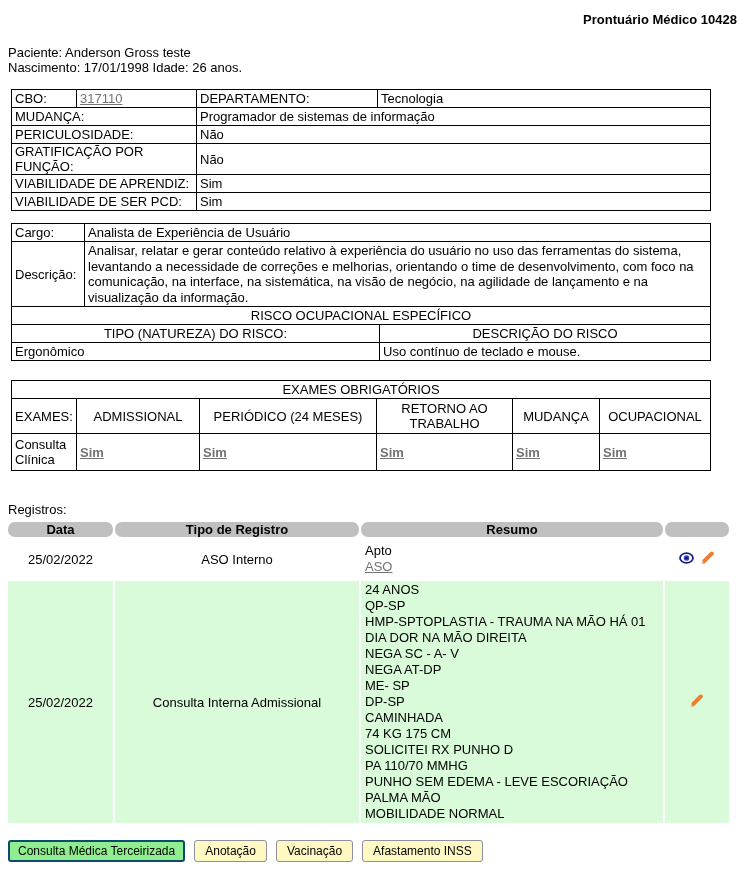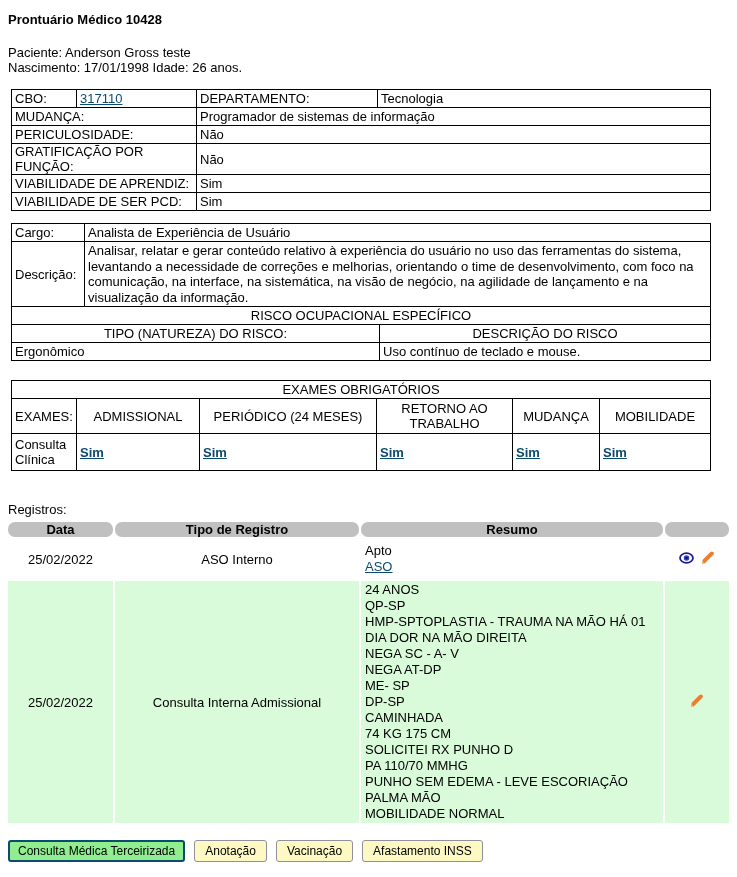--- a/index.html
+++ b/index.html
@@ -3,25 +3,25 @@
 <meta charset="utf-8">
 <style>
   html,body { margin:0; padding:0; background:#ffffff; }
   body {
     width:737px; height:877px;
     font-family:"Liberation Sans", sans-serif;
     font-size:13px; color:#000;
   }
   .page { padding:10px 0 0 8px; }
 
-  .title { font-weight:bold; margin:2px 0 18px 0; }
+  .title { font-weight:bold; margin:2px 0 18px 0;text-align:right; }
   .patient-block div { line-height:15px; }
 
   a.plain-link, a.sim-link, a.aso-link {
-    color:#0c4a6e; text-decoration:underline; cursor:pointer;
+    color:#737373; text-decoration:underline; cursor:pointer;
   }
   a.sim-link { font-weight:bold; }
 
   table.grid {
     border-collapse:collapse; table-layout:fixed;
     width:700px; margin-left:3px;
   }
   table.grid td {
     border:1px solid #000; padding:0 3px;
     vertical-align:middle; overflow:hidden;
@@ -156,21 +156,21 @@
     <tbody>
         <tr>
       <td colspan="6" class="center">EXAMES OBRIGATÓRIOS</td>
     </tr>
     <tr>
       <td class="center hdr2">EXAMES:</td>
       <td class="center hdr2">ADMISSIONAL</td>
       <td class="center hdr2">PERIÓDICO (24 MESES)</td>
       <td class="center hdr2">RETORNO AO TRABALHO</td>
       <td class="center hdr2">MUDANÇA</td>
-      <td class="center hdr2">MOBILIDADE</td>
+      <td class="center hdr2">OCUPACIONAL</td>
     </tr>
     <tr>
       <td class="examrow">Consulta Clínica</td>
       <td class="examrow"><a class="sim-link">Sim</a></td>
       <td class="examrow"><a class="sim-link">Sim</a></td>
       <td class="examrow"><a class="sim-link">Sim</a></td>
       <td class="examrow"><a class="sim-link">Sim</a></td>
       <td class="examrow"><a class="sim-link">Sim</a></td>
     </tr>
   </tbody>

